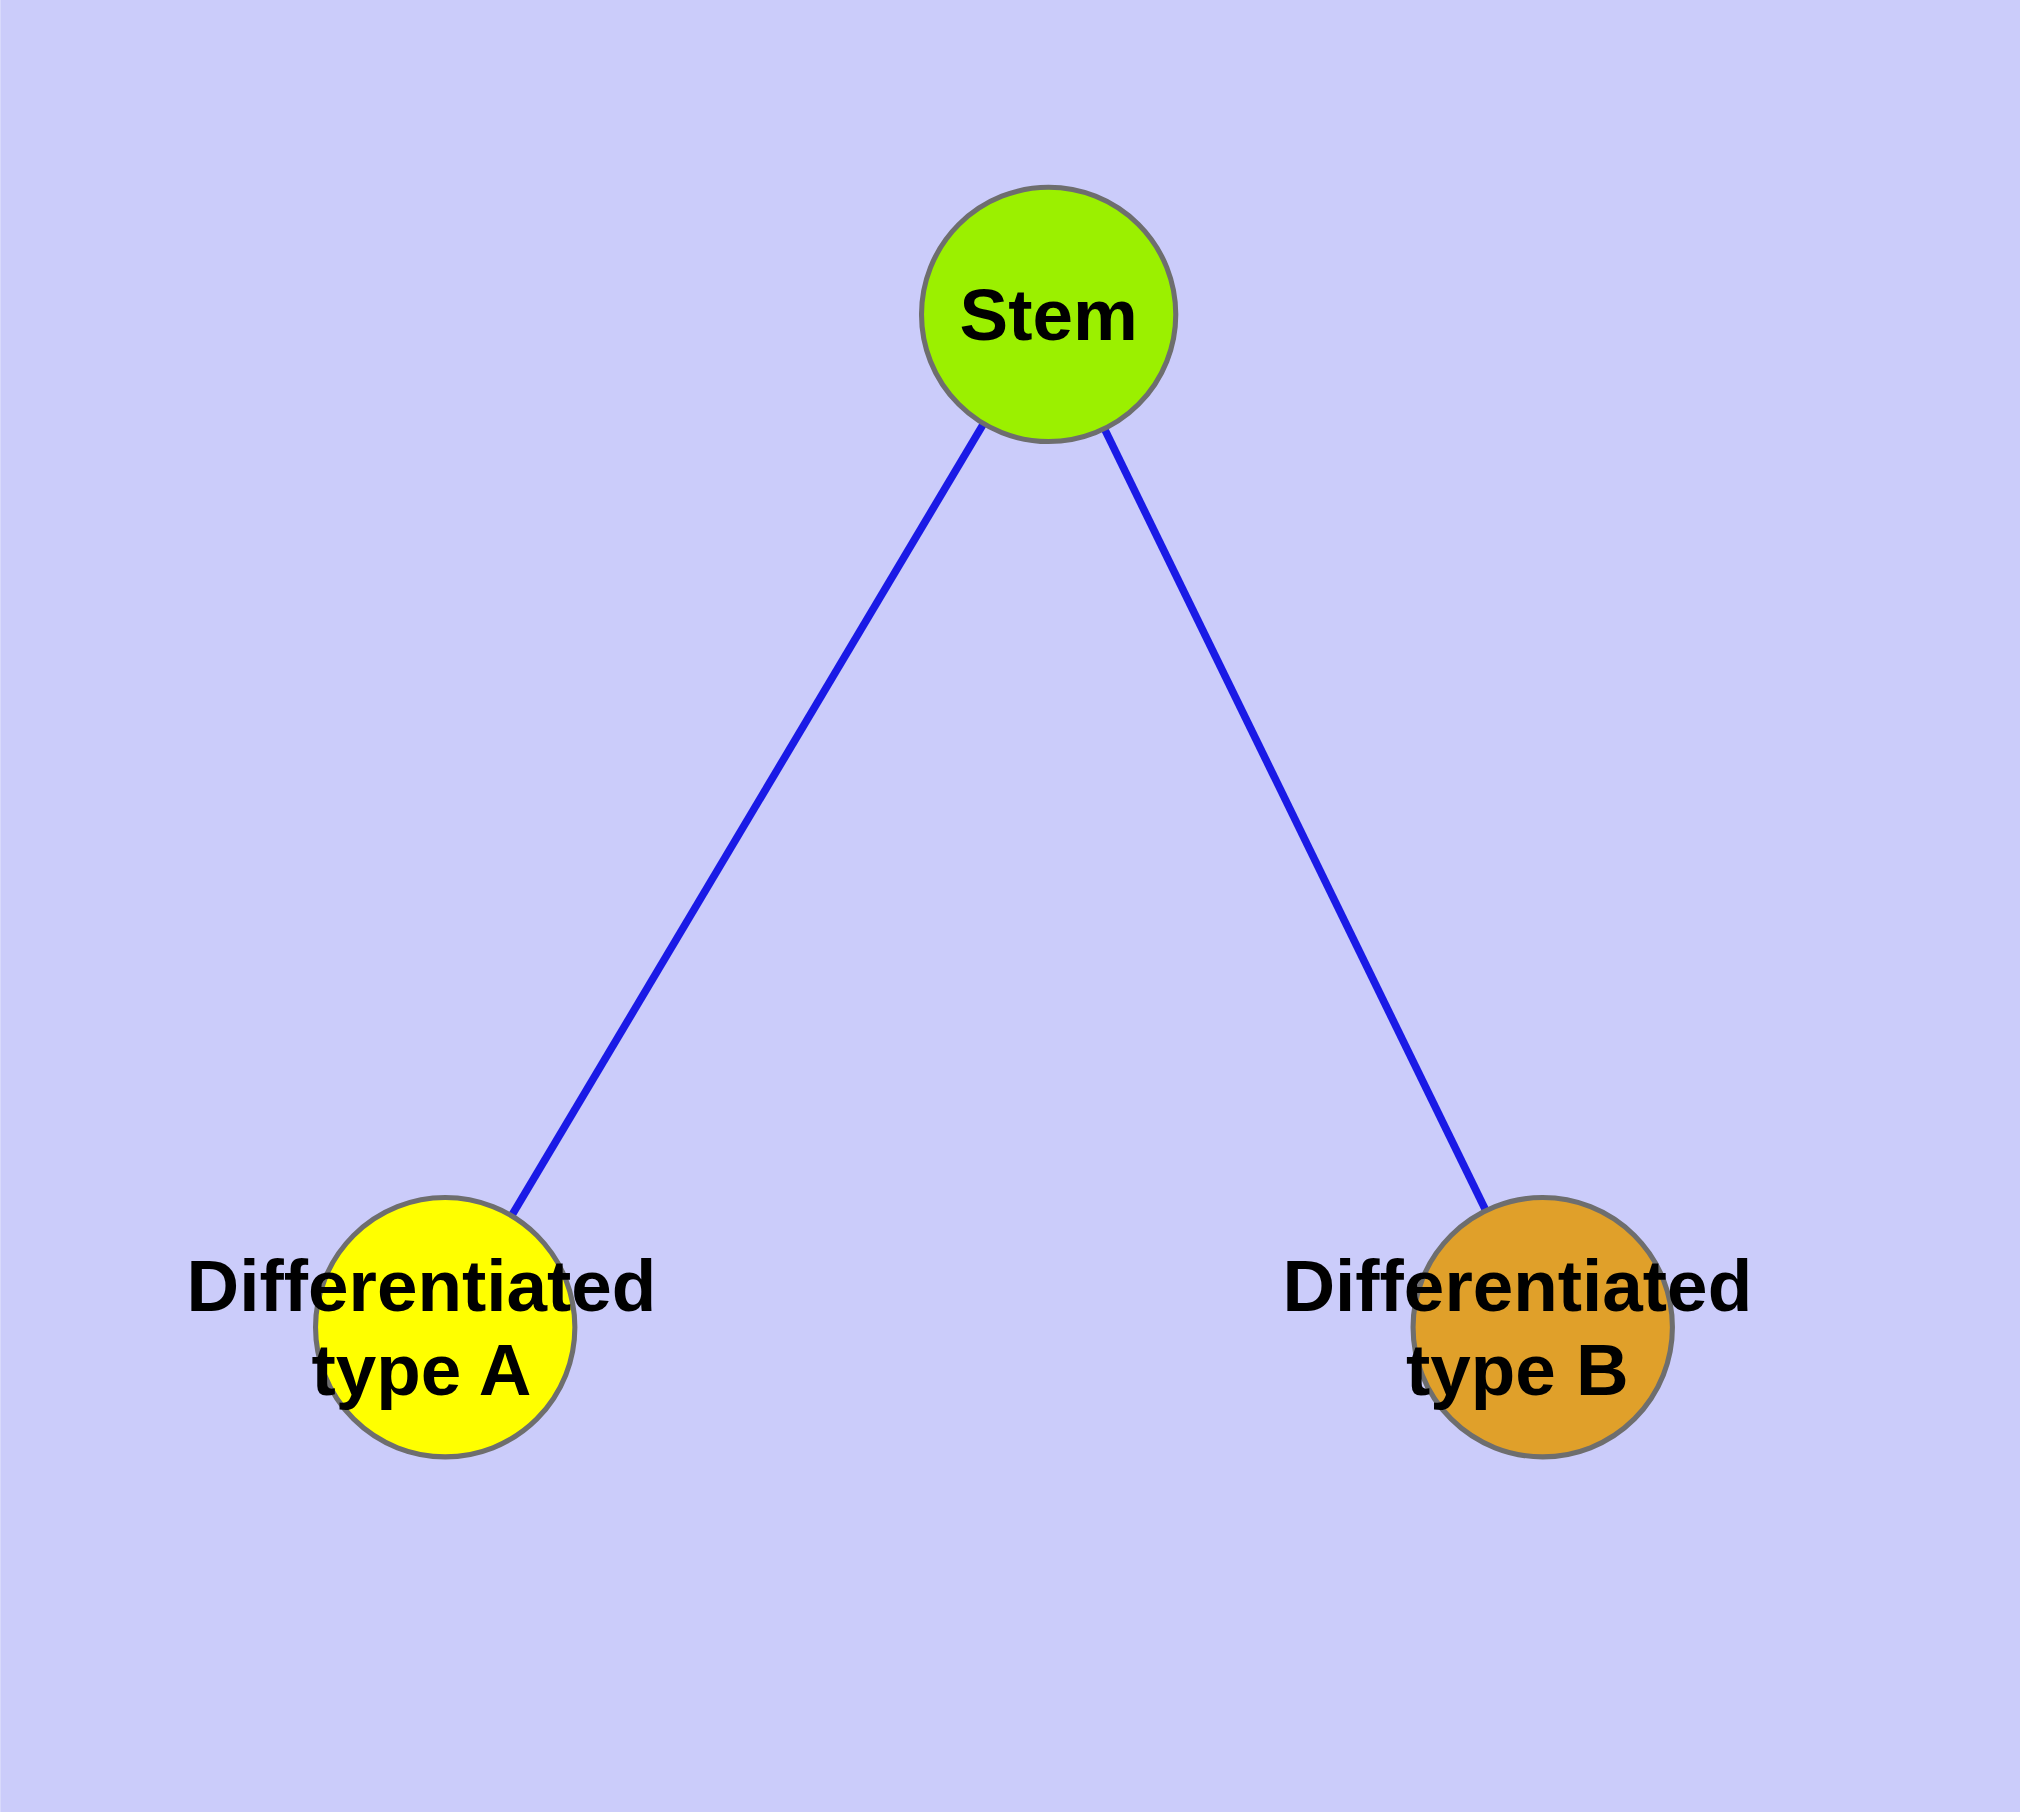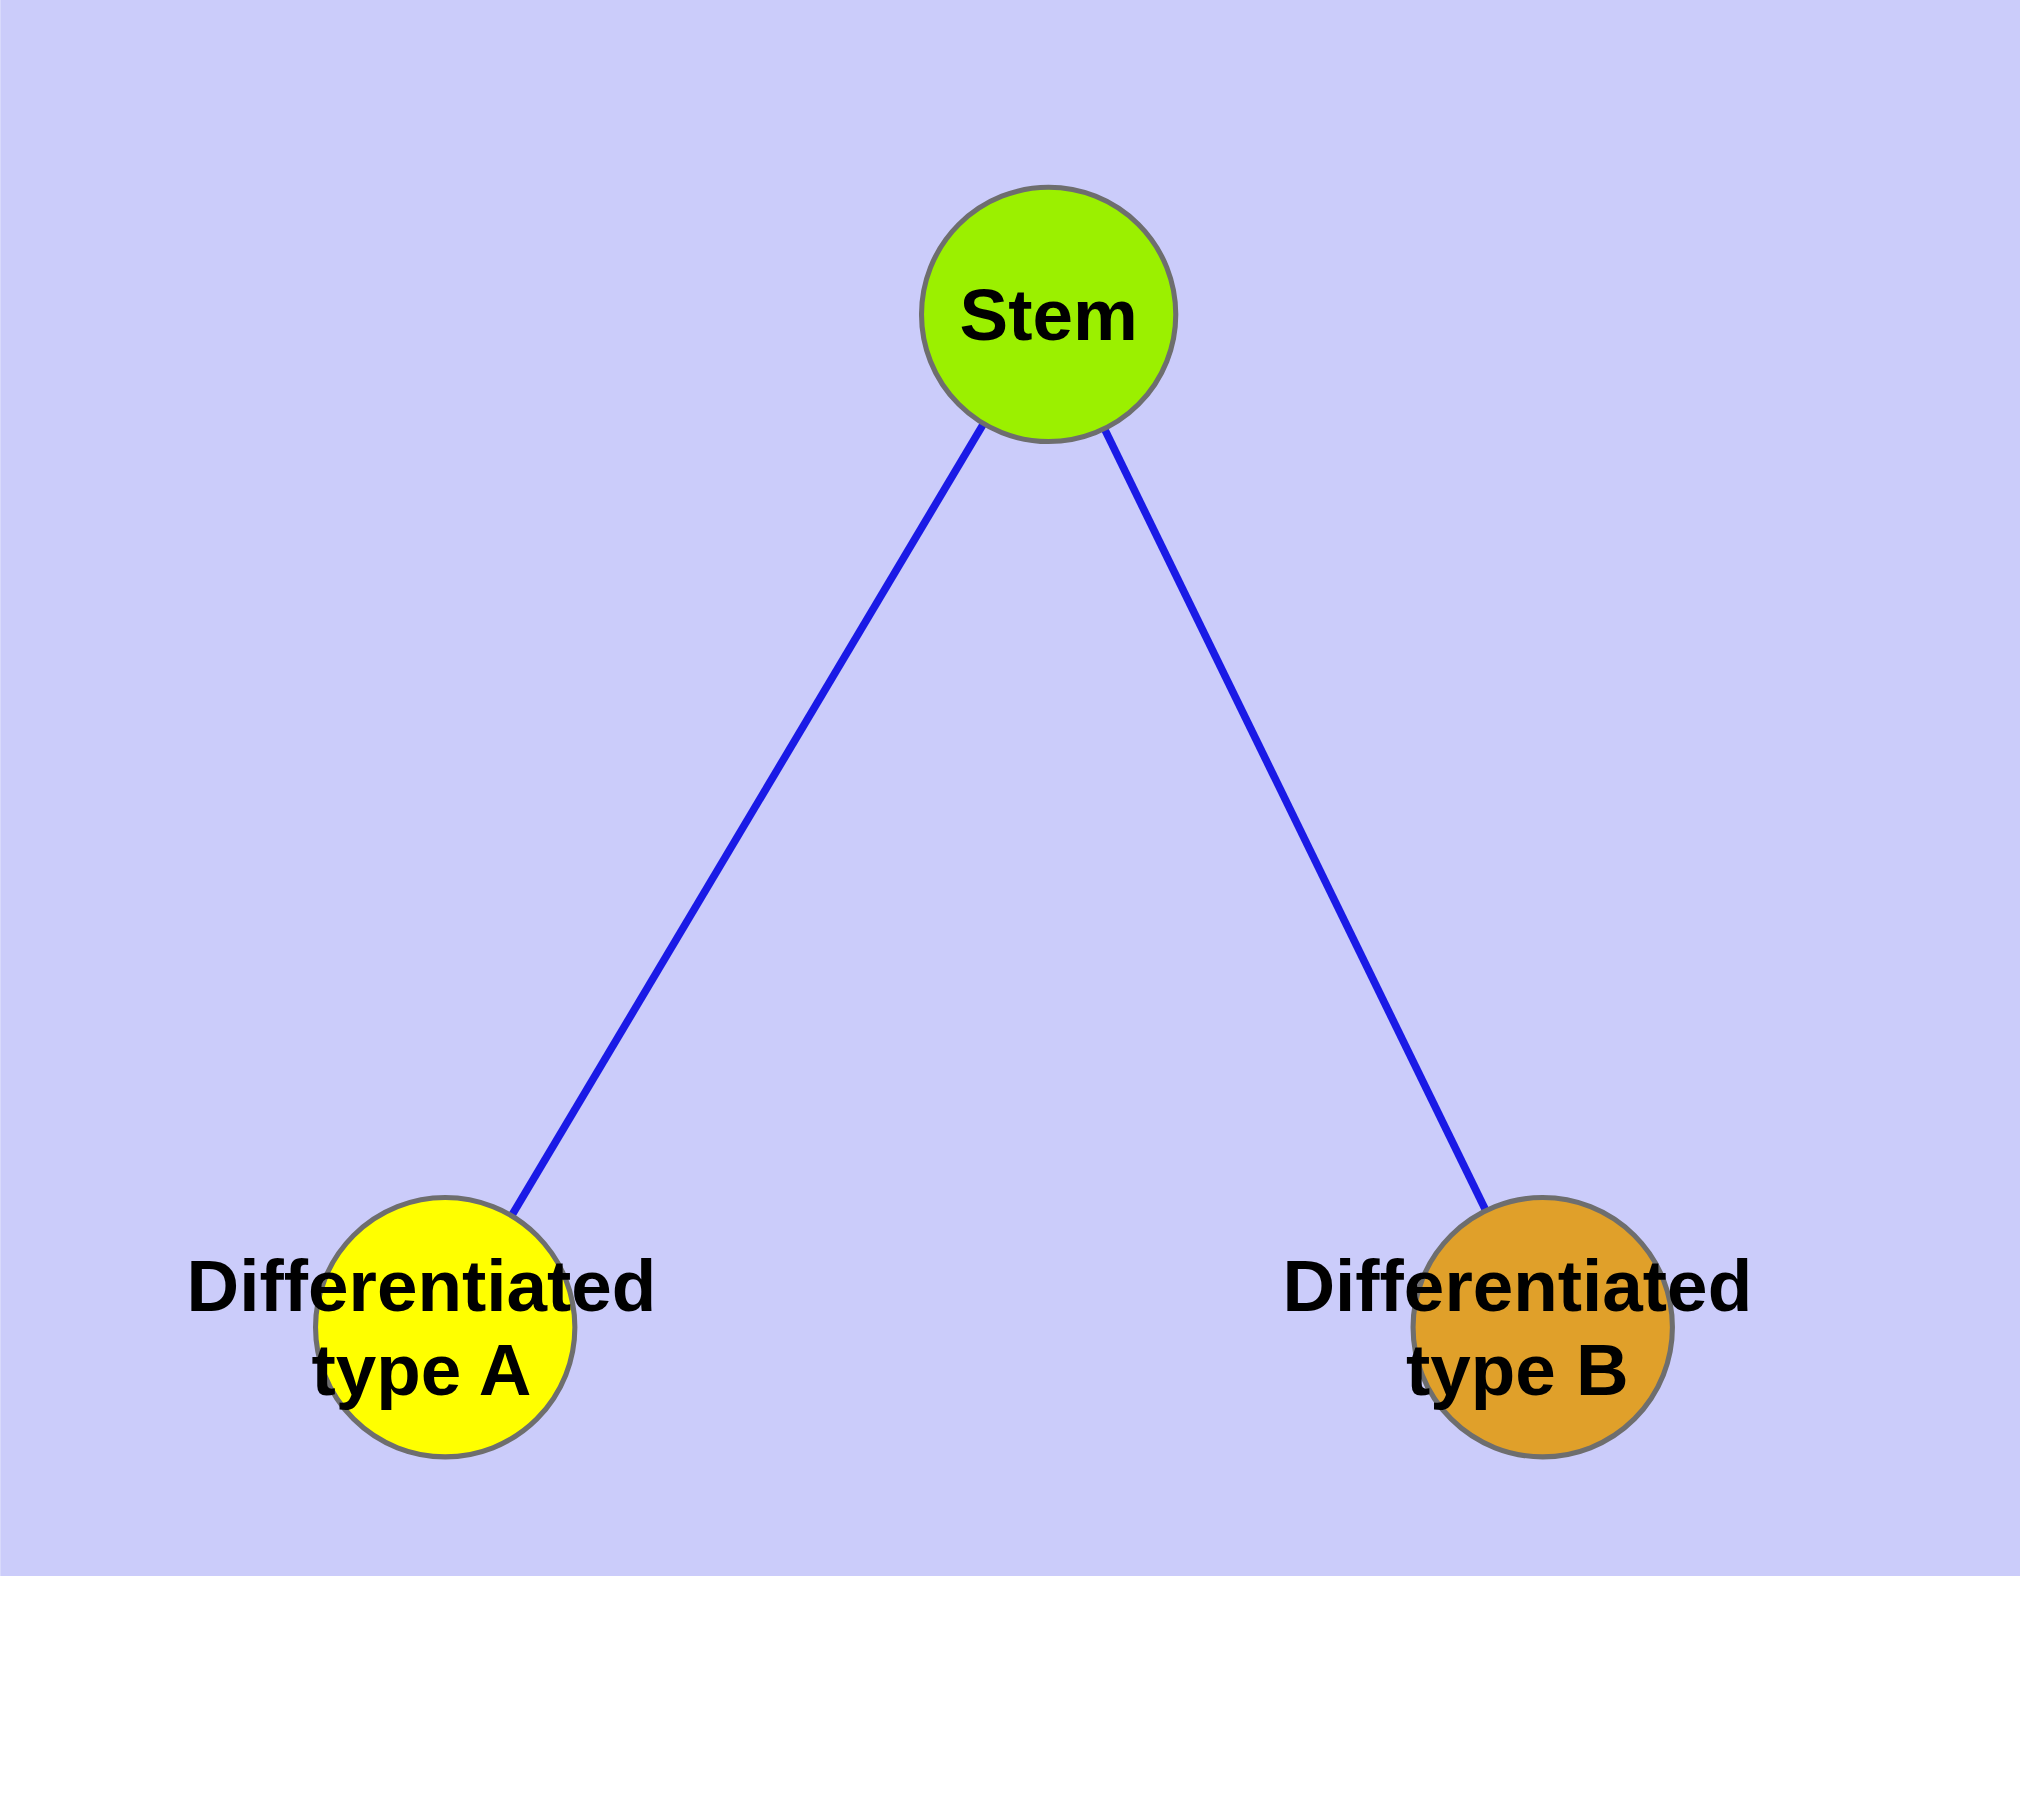--- a/index.html
+++ b/index.html
@@ -27,21 +27,21 @@
     font-weight: bold;
     fill: #000000;
     text-anchor: middle;
     dominant-baseline: central;
     white-space: pre;
   }
 </style>
 </head>
 <body>
 
-<div id="canvas" style="width: 2021px; height: 1576px;">
+<div id="canvas" style="width: 2021px; height: 1812px;">
   <svg id="graph-svg" viewBox="0 0 2384 2138">
 
     <rect id="bg-rect" x="0" y="0" width="2384" height="2138" fill="#CBCCFA"></rect>
 
     <g id="edges-group">
         <line x1="1237" y1="371" x2="525" y2="1566" stroke="#1A1AE6" stroke-width="9" stroke-linecap="butt"></line>
         <line x1="1237" y1="371" x2="1820" y2="1566" stroke="#1A1AE6" stroke-width="9" stroke-linecap="butt"></line>
       </g>
     <g id="nodes-group">
         <circle cx="1237" cy="371" r="150" fill="#9BF000" stroke="#6E6E6E" stroke-width="6"></circle>

